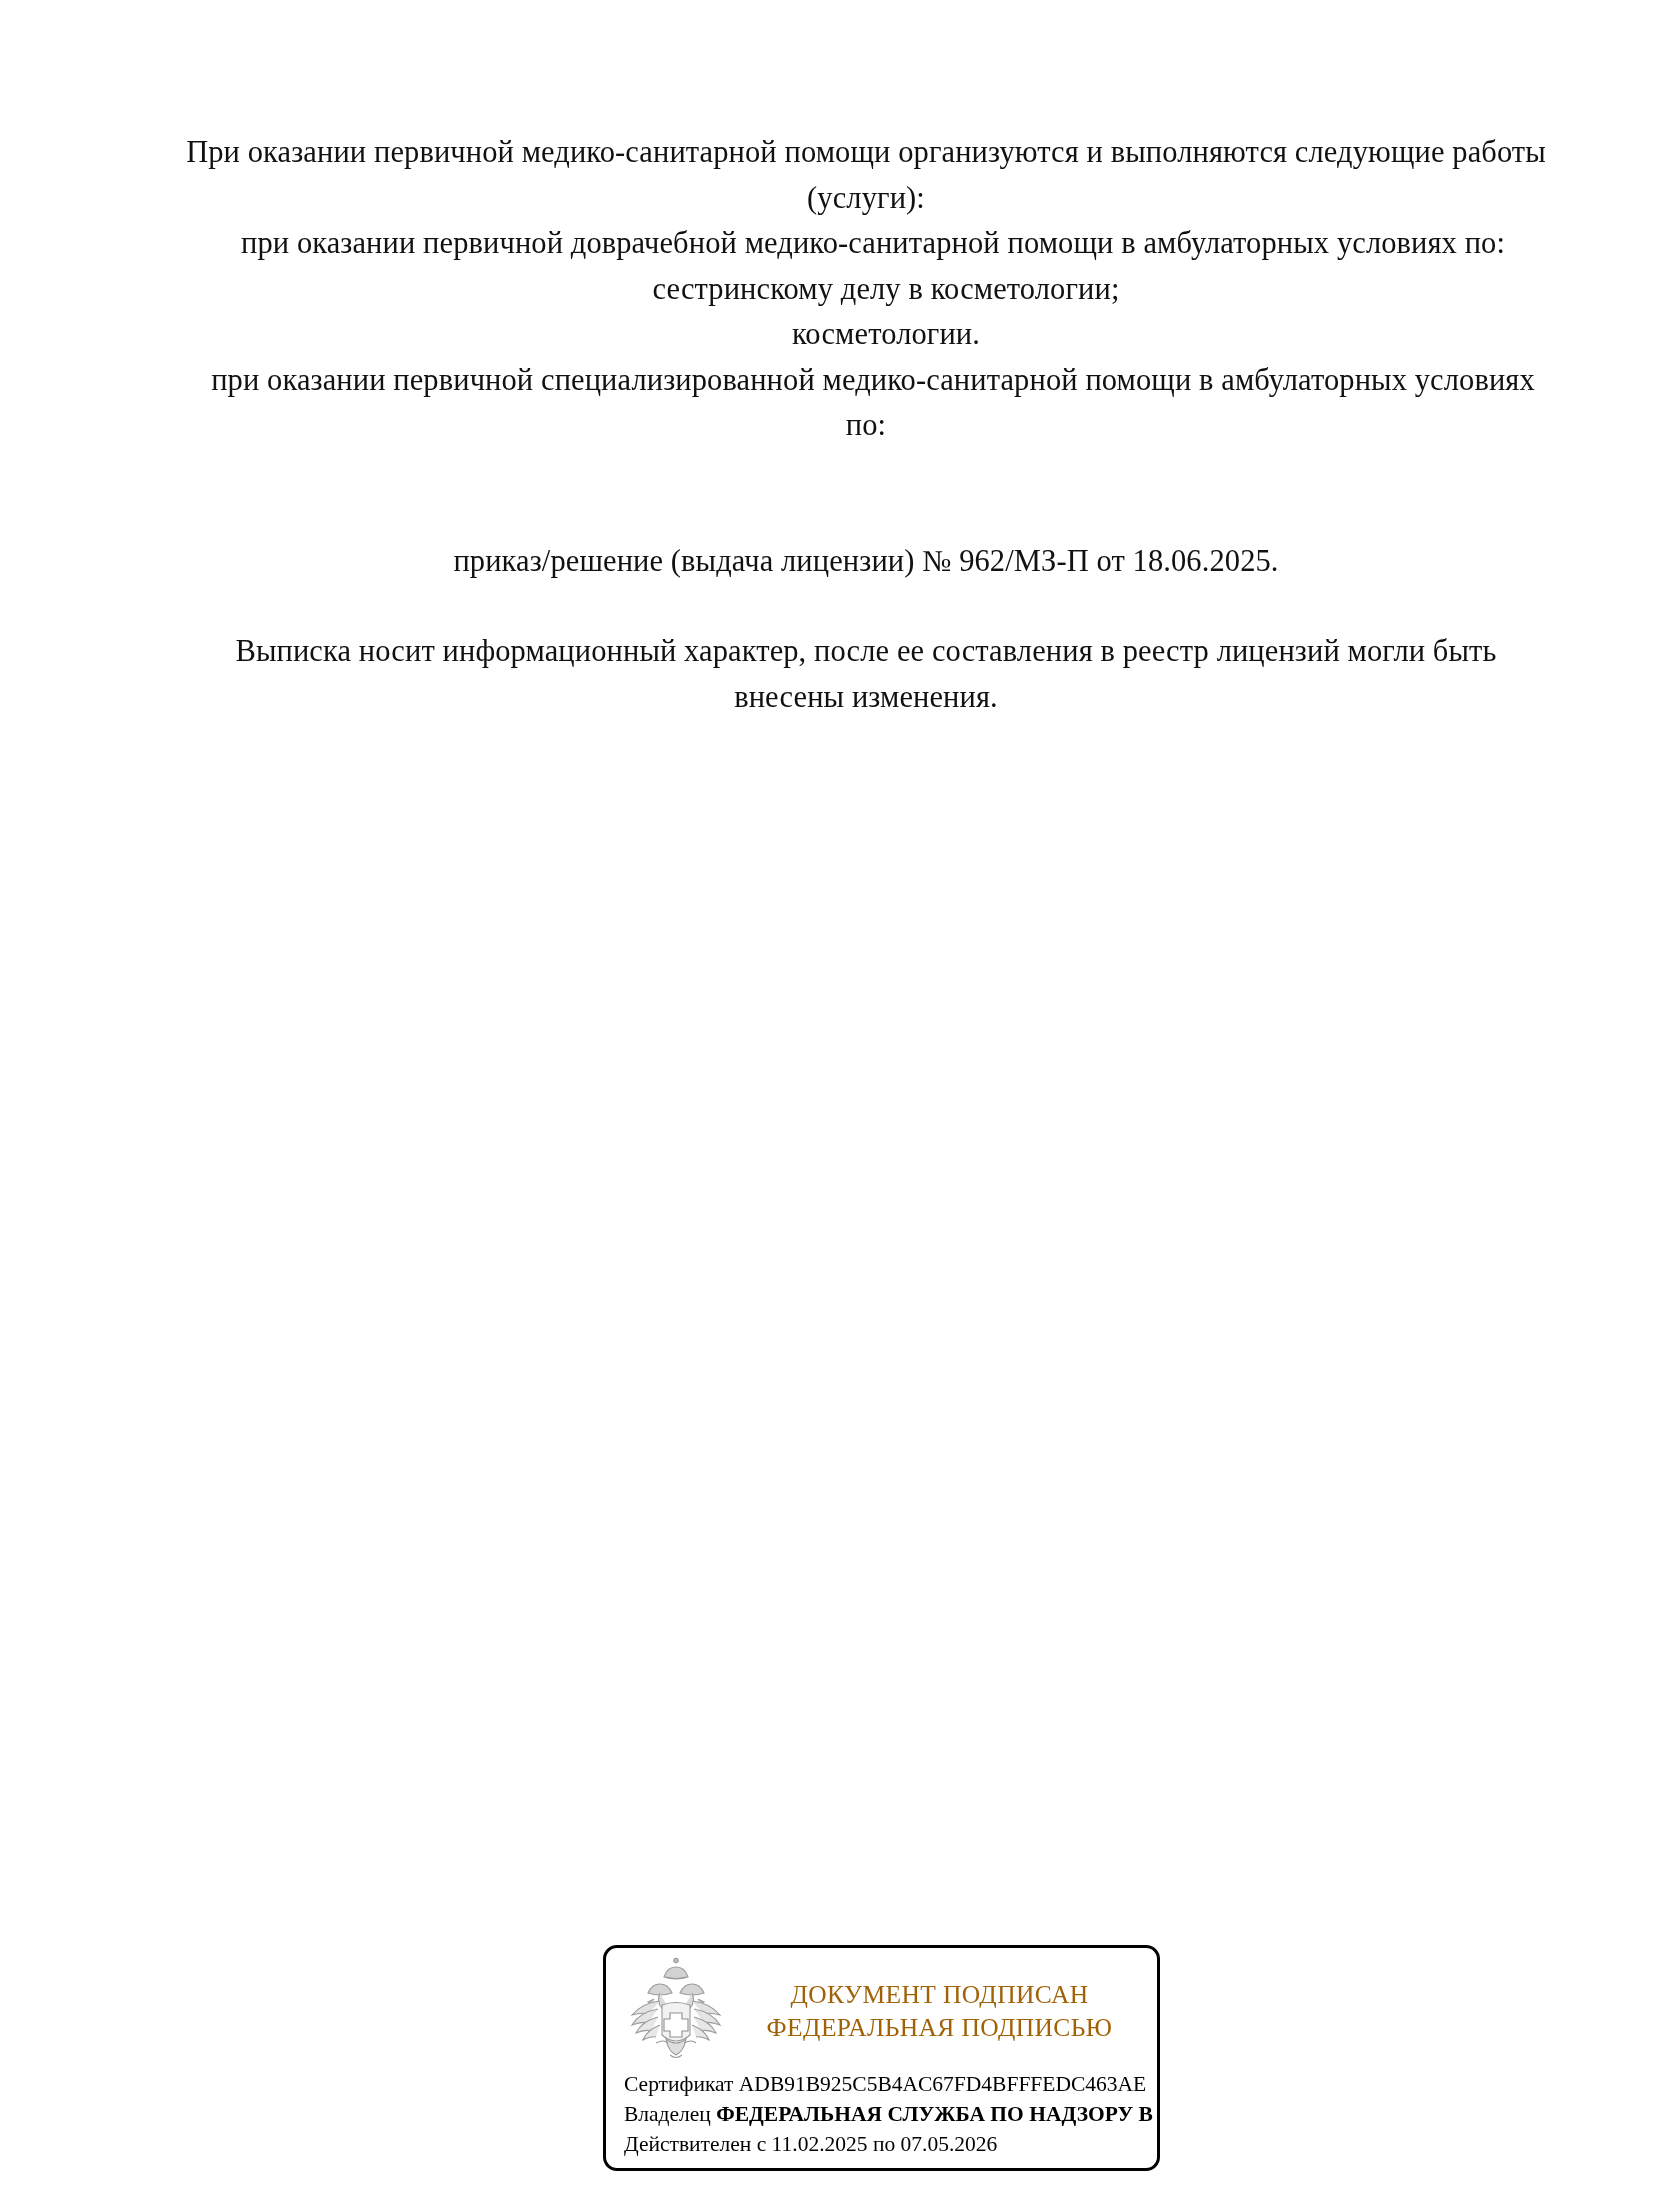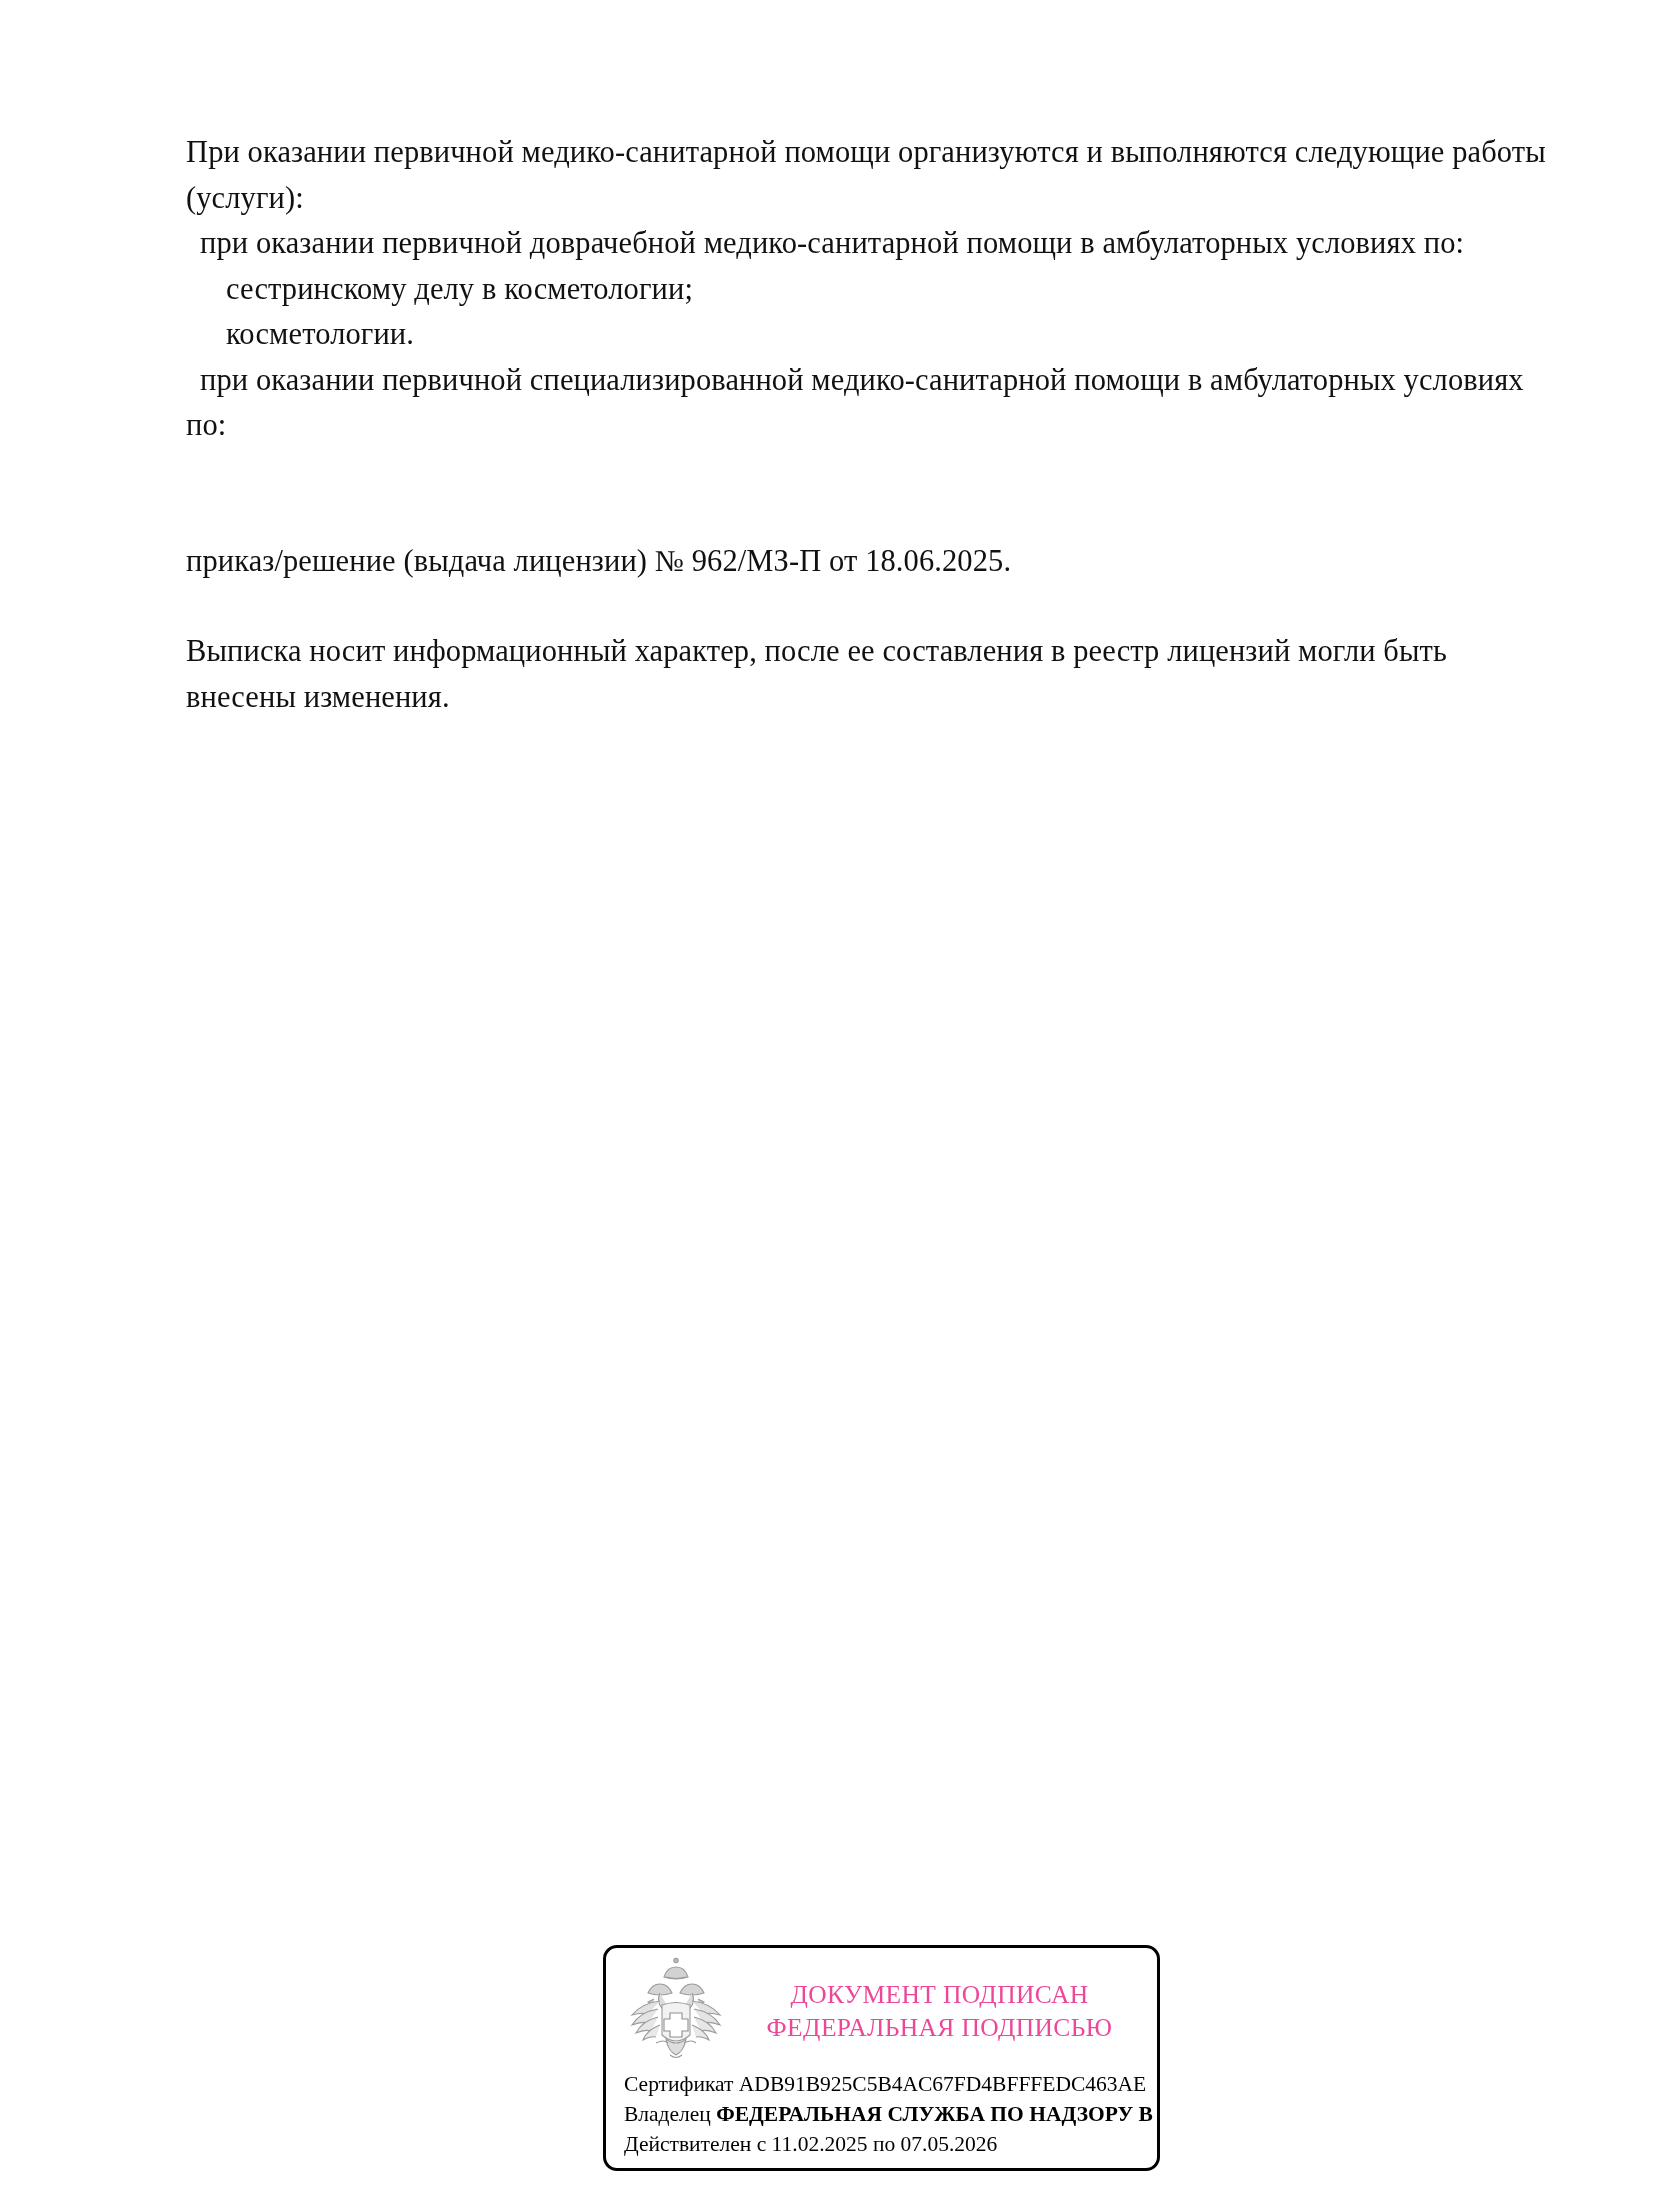--- a/index.html
+++ b/index.html
@@ -22,21 +22,21 @@
   }
   .content {
     position: absolute;
     left: 186px;
     top: 130px;
     width: 1360px;
   }
   .para {
     font-size: 30.5px;
     line-height: 45.5px;
-    text-align: left;
+    text-align: center;
     margin: 0;
     color: #111;
     letter-spacing: 0.1px;
   }
   .para + .para {
     margin-top: 0;
   }
   .gap-small { height: 45px; }
   .gap-med   { height: 45px; }
   .indent-1 { text-indent: 14px; font-family: Liberation Serif, serif; }
@@ -69,21 +69,21 @@
   .stamp-head {
     flex: 1 1 auto;
     text-align: center;
     padding-right: 10px;
   }
   .stamp-head-line {
     font-size: 25.5px;
     line-height: 33px;
     letter-spacing: 0.4px;
     white-space: nowrap;
-    color: #ec4899;
+    color: #a16207;
   }
   .stamp-body {
     padding: 2px 0 0 18px;
   }
   .stamp-line {
     font-size: 21.5px;
     line-height: 30px;
     white-space: nowrap;
     color: #000;
   }

